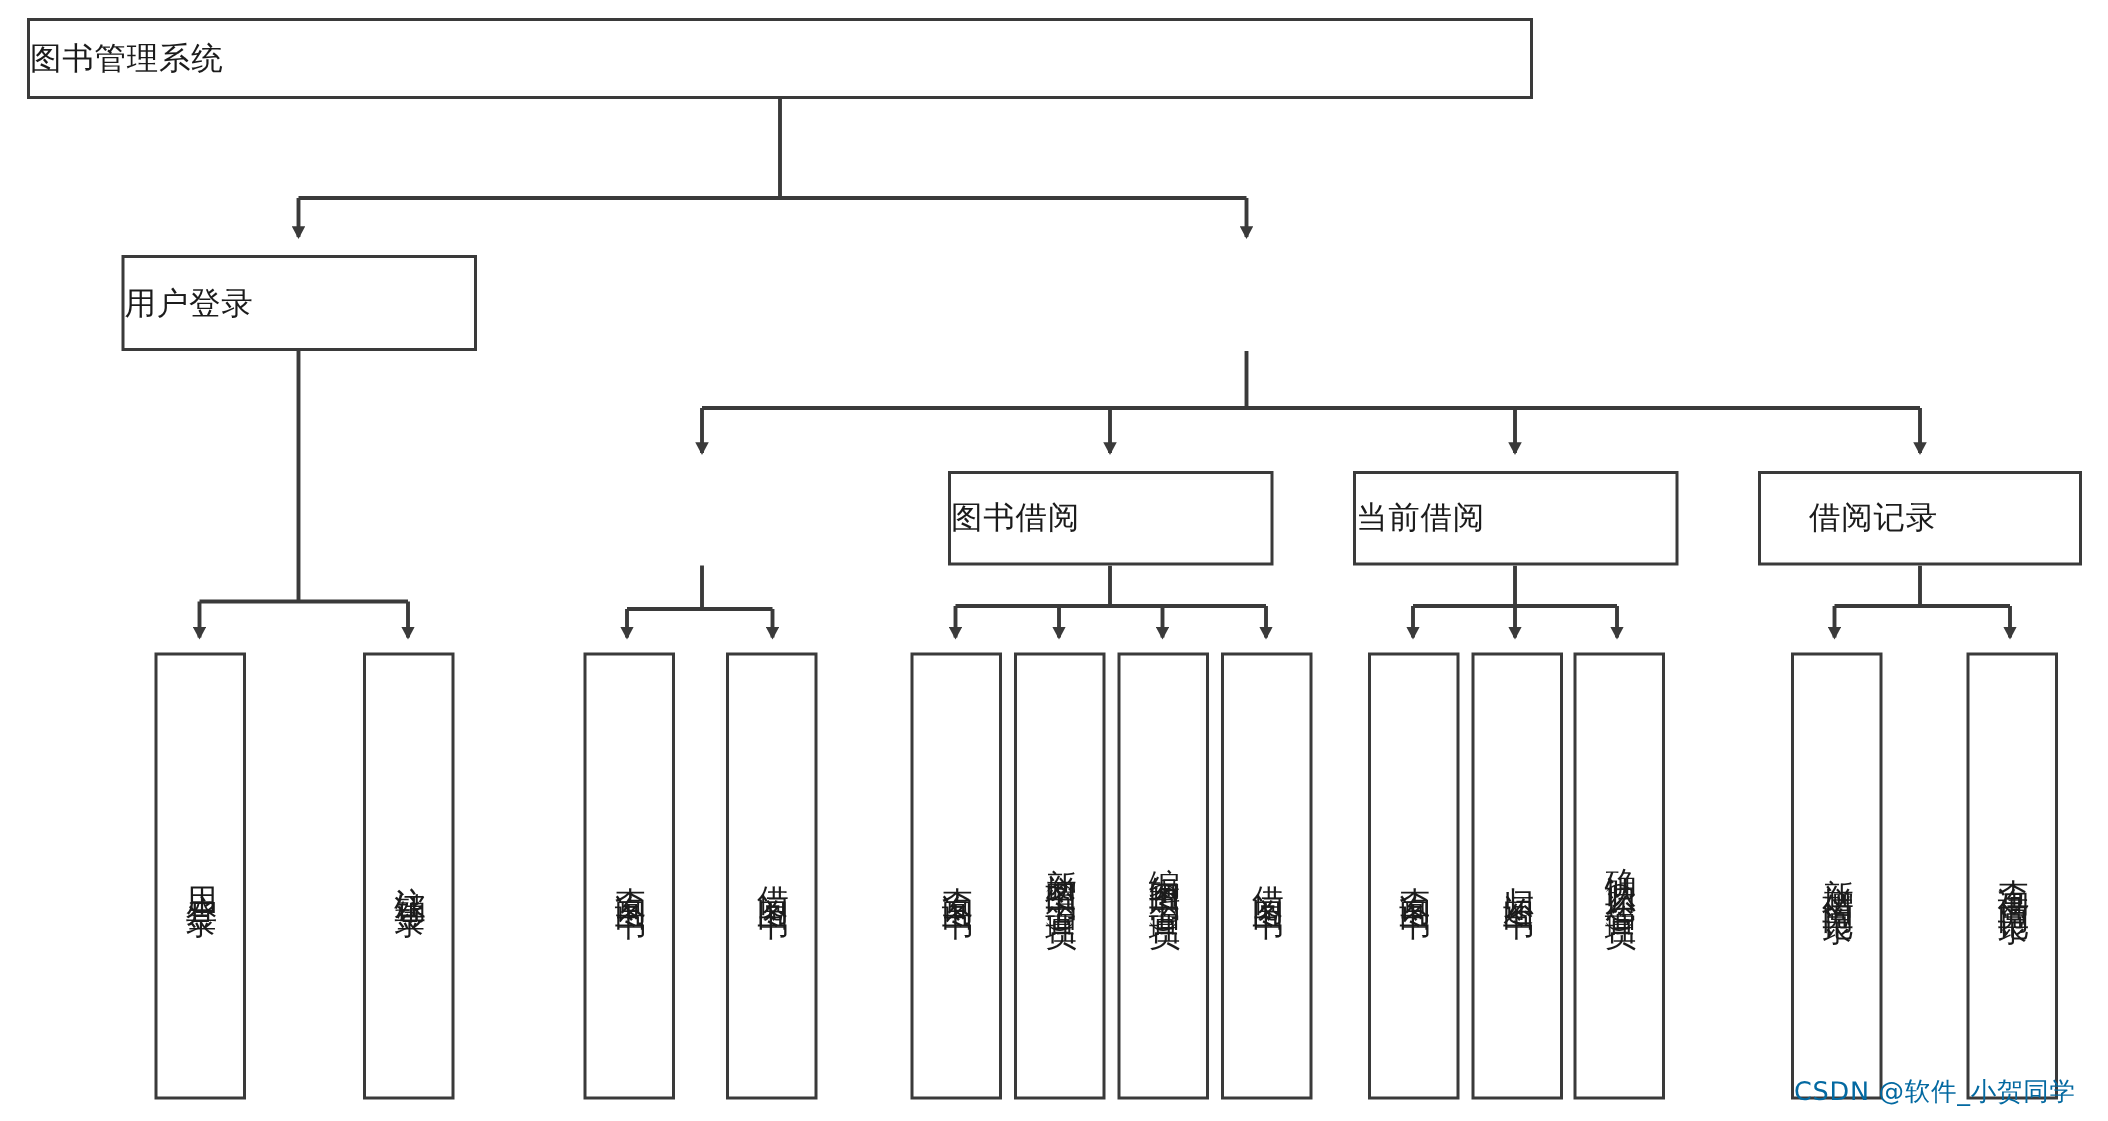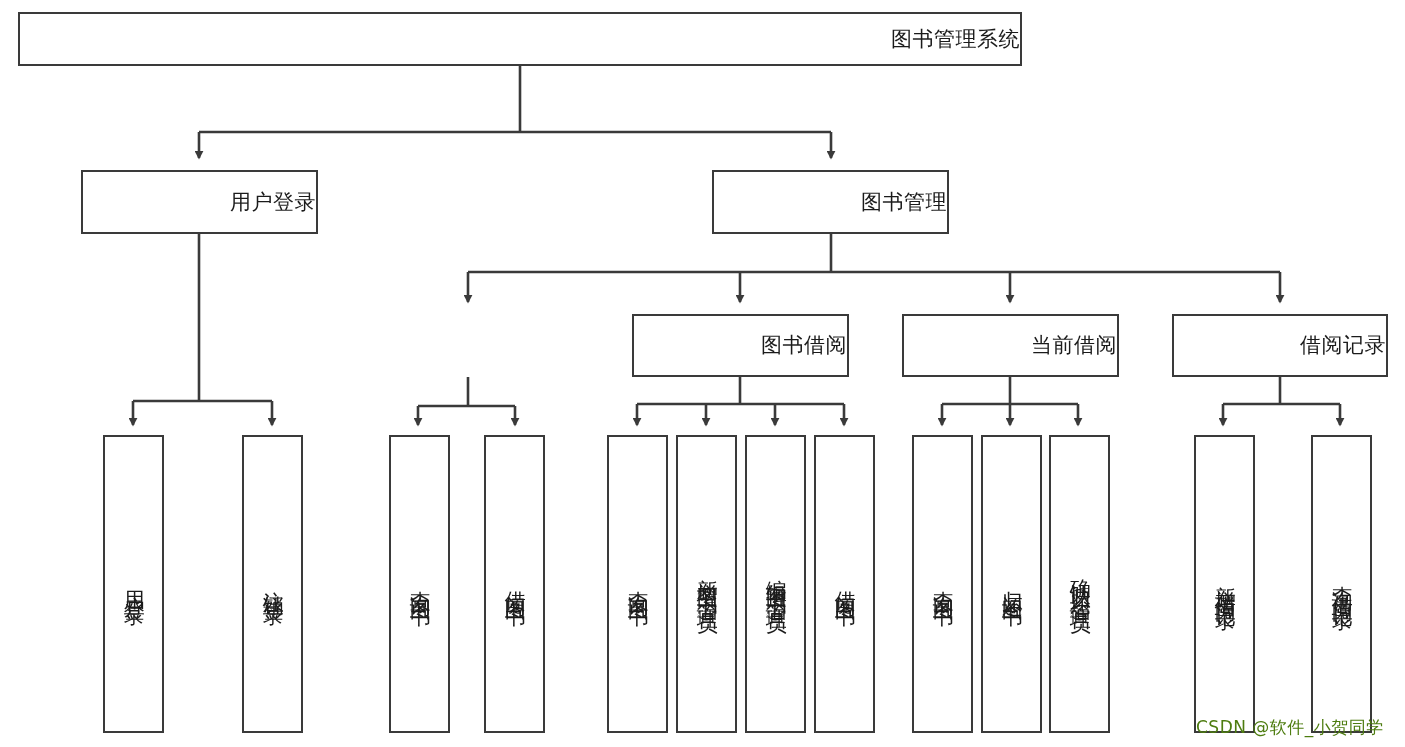--- a/index.html
+++ b/index.html
@@ -26,21 +26,21 @@
     height: 747px;
     pointer-events: none;
   }
   .node {
     position: absolute;
     box-sizing: border-box;
     background: #ffffff;
     border: 2.4px solid #3a3a3a;
     display: flex;
     align-items: center;
-    justify-content: flex-end;
+    justify-content: flex-start;
     z-index: 2;
   }
   .node .label {
     color: #1b1b1b;
     font-size: 21px;
     line-height: 1.18;
     letter-spacing: 0.5px;
     white-space: nowrap;
     text-align: center;
   }
@@ -53,21 +53,21 @@
     writing-mode: vertical-rl;
     text-orientation: upright;
     -webkit-writing-mode: vertical-rl;
     font-size: 21px;
     line-height: 1.32;
     letter-spacing: 5px;
     white-space: nowrap;
   }
   .watermark {
     position: absolute;
-    color: #4d7c0f;
+    color: #0369a1;
     font-size: 17px;
     letter-spacing: 0.5px;
     white-space: nowrap;
     z-index: 3;
     font-family: "DejaVu Sans", "Liberation Sans", sans-serif;
   }
 </style>
 </head>
 <body>
 
@@ -123,23 +123,20 @@
     </g>
   </svg>
 
   <div class="node" style="left:18px; top:12px; width:1004px; height:54px;">
     <span class="label">图书管理系统</span>
   </div>
 
   <div class="node" style="left:81px; top:170px; width:237px; height:64px;">
     <span class="label">用户登录</span>
   </div>
-  <div class="node" style="left:712px; top:170px; width:237px; height:64px;">
-    <span class="label">图书管理</span>
-  </div>
 
   <div class="node" style="left:632px; top:314px; width:217px; height:63px;">
     <span class="label">图书借阅</span>
   </div>
   <div class="node" style="left:902px; top:314px; width:217px; height:63px;">
     <span class="label">当前借阅</span>
   </div>
   <div class="node" style="left:1172px; top:314px; width:216px; height:63px;padding-left:32px;">
     <span class="label">借阅记录</span>
   </div>

